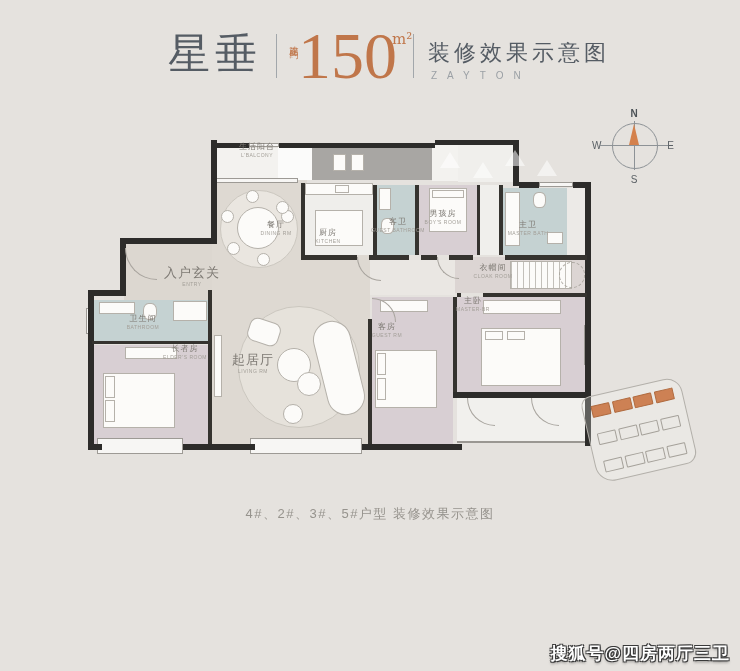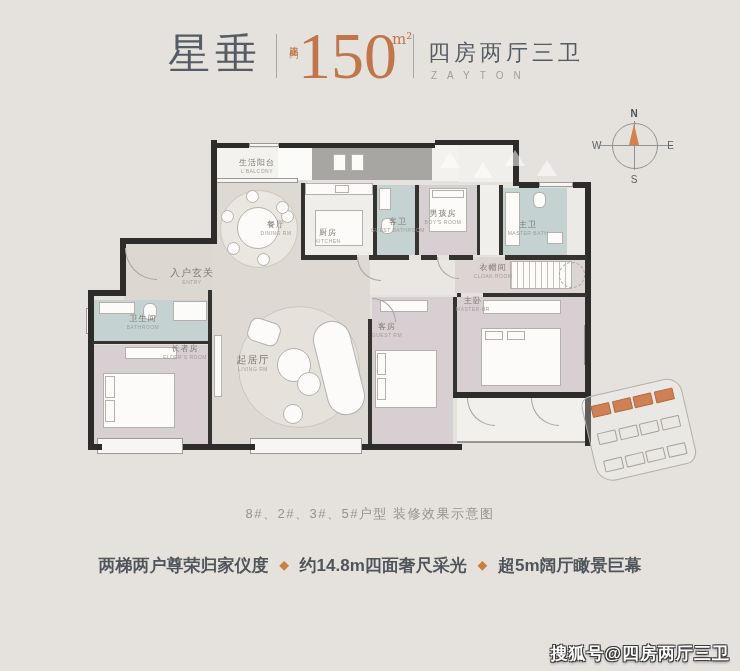--- a/index.html
+++ b/index.html
@@ -39,21 +39,21 @@
   .furn{position:absolute;background:#fcfbf9;border:1px solid #b5b1aa;box-sizing:border-box}
   .cir{border-radius:50%}
   .hatch{background-image:repeating-linear-gradient(45deg,#b9b6b0 0,#b9b6b0 1px,transparent 1px,transparent 5px)}
   .vhatch{background-image:repeating-linear-gradient(90deg,#c3c0ba 0,#c3c0ba 1px,transparent 1px,transparent 6px)}
   .arc{position:absolute;box-sizing:border-box}
   .arc-bl{border-left:1px solid #a8a49e;border-bottom:1px solid #a8a49e;border-bottom-left-radius:100%}
   .arc-tr{border-top:1px solid #a8a49e;border-right:1px solid #a8a49e;border-top-right-radius:100%}
   .roomlabel{position:absolute;transform:translate(-50%,-50%);text-align:center;line-height:1.2;white-space:nowrap}
   .roomlabel .zh{display:block;font-size:8px;letter-spacing:1px;color:#7d7973}
   .roomlabel .en{display:block;font-size:5px;letter-spacing:.5px;color:#a39f98}
-  .roomlabel.big .zh{font-size:10px}
+  .roomlabel.big .zh{font-size:13px}
   .tri{position:absolute;width:0;height:0;border-left:10px solid transparent;
     border-right:10px solid transparent;border-bottom:16px solid rgba(255,255,255,.55)}
   
   .inset{left:588px;top:386px;width:102px;height:88px;transform:rotate(-13deg);
     border:1px solid #b3b0aa;border-radius:10px 16px 12px 18px;
     background:rgba(250,250,248,.25);padding:9px 8px;box-sizing:border-box;
     display:flex;flex-direction:column;justify-content:space-between}
   .inset-row{display:flex;justify-content:space-between}
   .blk{width:17px;height:10px;border:1px solid #a5a19a;border-radius:1px}
   .blk.on{background:#cd8154;border-color:#b06a3e}
@@ -68,21 +68,21 @@
 </style>
 </head>
 <body>
 
 <div class="abs hname">星垂</div>
 <div class="abs hdiv" style="left:276px;top:34px"></div>
 <div class="abs harea-label">建面约</div>
 <div class="abs harea-value">150</div>
 <div class="abs harea-unit">m²</div>
 <div class="abs hdiv" style="left:413px;top:34px"></div>
-<div class="abs hlayout">四房两厅三卫</div>
+<div class="abs hlayout">装修效果示意图</div>
 <div class="abs hsub">ZAYTON</div>
 
 <div class="abs compass">
   <span class="cmp-n">N</span>
   <span class="cmp-w">W</span>
   <span class="cmp-e">E</span>
   <span class="cmp-s">S</span>
   <span class="cmp-circle"></span>
   <span class="cmp-h"></span>
   <span class="cmp-v"></span>
@@ -214,21 +214,21 @@
   <div class="arc arc-bl" style="left:272px;top:117px;width:24px;height:24px"></div>
   <div class="arc arc-bl" style="left:352px;top:117px;width:22px;height:22px"></div>
   <div class="arc arc-bl" style="left:382px;top:258px;width:28px;height:28px"></div>
   <div class="arc arc-bl" style="left:446px;top:258px;width:28px;height:28px"></div>
 
   <div class="tri" style="left:355px;top:12px"></div>
   <div class="tri" style="left:388px;top:22px"></div>
   <div class="tri" style="left:420px;top:10px"></div>
   <div class="tri" style="left:452px;top:20px"></div>
 
-  <div class="roomlabel" style="left:172px;top:26px">
+  <div class="roomlabel" style="left:172px;top:10px">
     <span class="zh">生活阳台</span>
     <span class="en">L'BALCONY</span>
   </div>
   <div class="roomlabel" style="left:191px;top:88px">
     <span class="zh">餐厅</span>
     <span class="en">DINING RM</span>
   </div>
   <div class="roomlabel" style="left:243px;top:96px">
     <span class="zh">厨房</span>
     <span class="en">KITCHEN</span>
@@ -289,21 +289,18 @@
     <span class="blk"></span>
   </div>
   <div class="inset-row">
     <span class="blk"></span>
     <span class="blk"></span>
     <span class="blk"></span>
     <span class="blk"></span>
   </div>
 </div>
 
-<div class="abs caption">8#、2#、3#、5#户型 装修效果示意图</div>
+<div class="abs caption">4#、2#、3#、5#户型 装修效果示意图</div>
 
 <div class="abs features">
-  <div>
-    <span>两梯两户尊荣归家仪度</span><span class="sep">◆</span><span>约14.8m四面奢尺采光</span><span class="sep">◆</span><span>超5m阔厅瞰景巨幕</span>
-  </div>
 </div>
 
 <div class="abs watermark">搜狐号@四房两厅三卫</div>
 
 </body></html>

